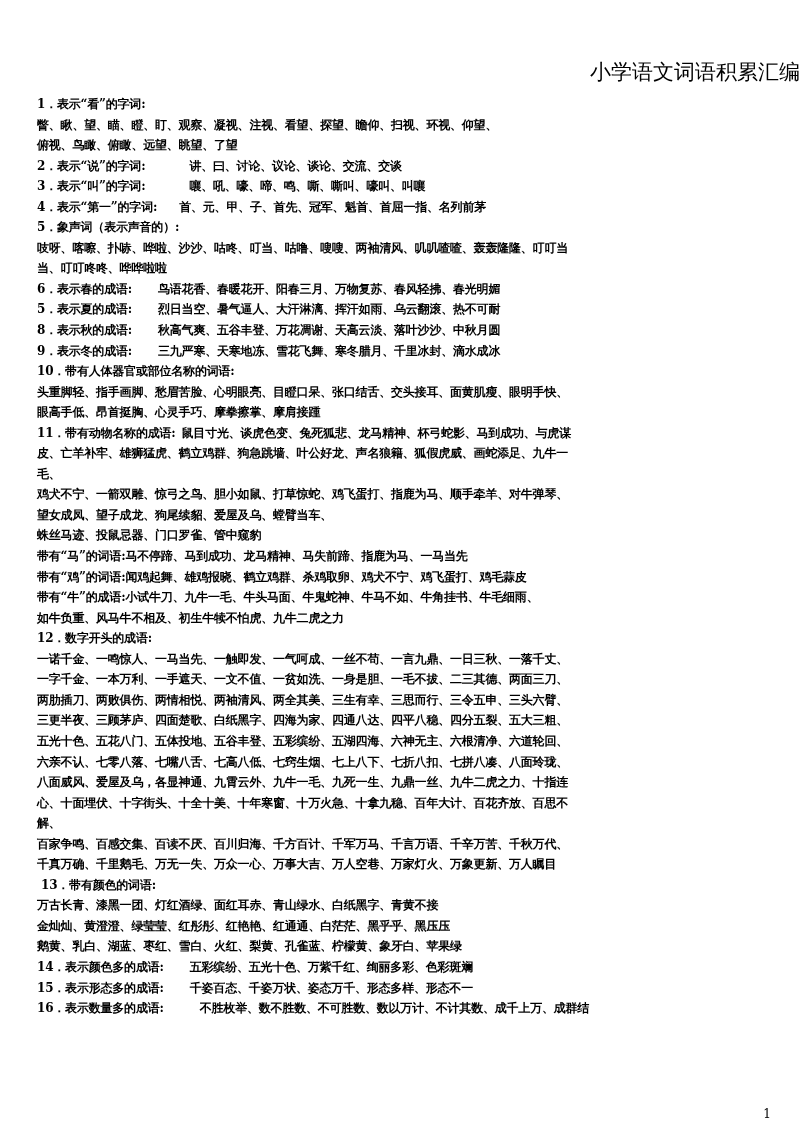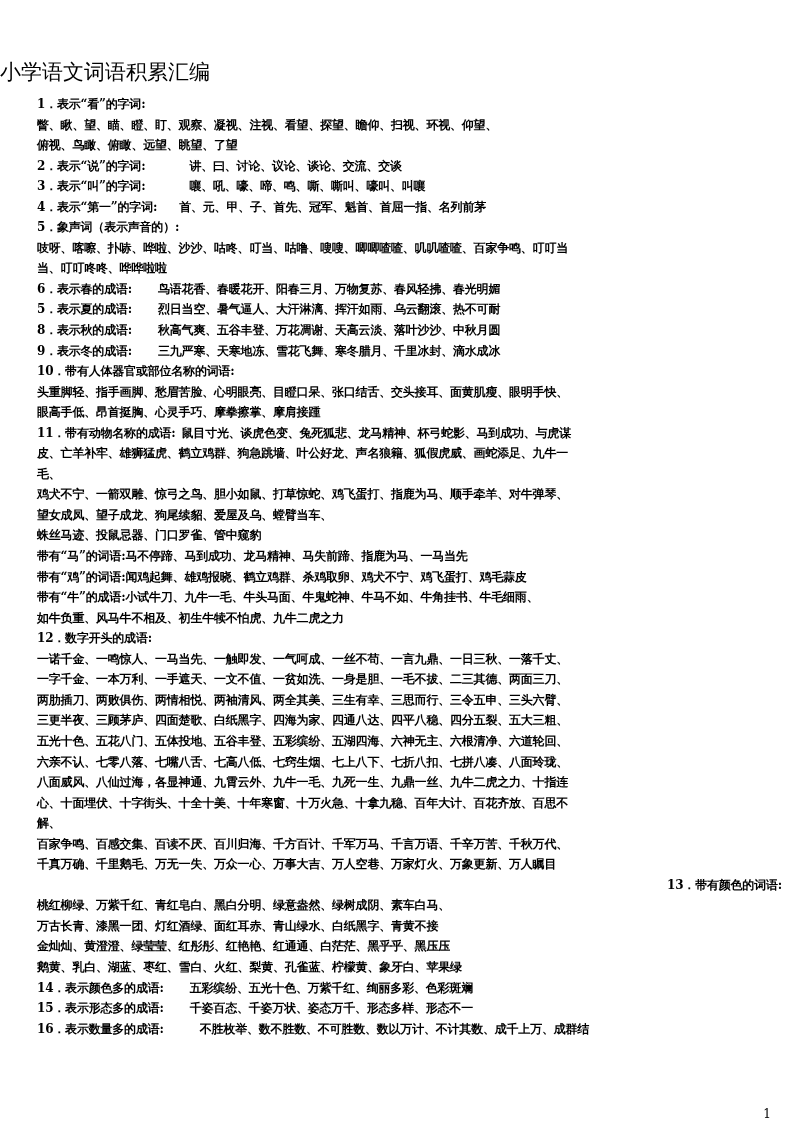--- a/index.html
+++ b/index.html
@@ -1,47 +1,47 @@
 <!DOCTYPE html>
 <html><head>
 <meta charset="utf-8">
 <style>
   html, body { margin: 0; padding: 0; background: #ffffff; }
   body { width: 800px; height: 1131px; position: relative; overflow: hidden;
          font-family: "DejaVu Serif", "Liberation Serif", serif; color: #000; }
   .page { position: absolute; left: 0; top: 0; width: 800px; height: 1131px; }
-  .title { position: absolute; top: 58px; left: 0; width: 800px; text-align: left;
+  .title { position: absolute; top: 58px; left: 0; width: 800px; text-align: right;
            font-size: 21px; font-weight: normal; letter-spacing: 0px; }
   .content { position: absolute; left: 37px; top: 94px; width: 745px; }
   .line { font-size: 12px; line-height: 20.55px; height: 20.55px; white-space: nowrap;
           font-weight: bold; letter-spacing: -0.2px; }
   .line .lbl { display: inline-block; }
   .gap1 { display: inline-block; width: 44px; }
   .gap2 { display: inline-block; width: 22px; }
   .gap3 { display: inline-block; width: 6px; }
   .gap4 { display: inline-block; width: 26px; }
   .gap5 { display: inline-block; width: 36px; }
-  .indent { padding-left: 4px; text-align: right; }
+  .indent { padding-left: 4px; }
   .pagenum { position: absolute; right: 29px; top: 1107px; font-size: 12px; font-weight: normal; }
 </style>
 </head>
 <body>
 
 <div class="page">
   <div class="title">小学语文词语积累汇编</div>
 
   <div class="content">
     <div class="line"><span class="lbl">1．表示“看”的字词:</span></div>
     <div class="line">瞥、瞅、望、瞄、瞪、盯、观察、凝视、注视、看望、探望、瞻仰、扫视、环视、仰望、</div>
     <div class="line">俯视、鸟瞰、俯瞰、远望、眺望、了望</div>
     <div class="line"><span class="lbl">2．表示“说”的字词:</span><span class="gap1"></span><span>讲、曰、讨论、议论、谈论、交流、交谈</span></div>
     <div class="line"><span class="lbl">3．表示“叫”的字词:</span><span class="gap1"></span><span>嚷、吼、嚎、啼、鸣、嘶、嘶叫、嚎叫、叫嚷</span></div>
     <div class="line"><span class="lbl">4．表示“第一”的字词:</span><span class="gap2"></span><span>首、元、甲、子、首先、冠军、魁首、首屈一指、名列前茅</span></div>
     <div class="line"><span class="lbl">5．象声词（表示声音的）:</span></div>
-    <div class="line">吱呀、喀嚓、扑哧、哗啦、沙沙、咕咚、叮当、咕噜、嗖嗖、唧唧喳喳、叽叽喳喳、百家争鸣、叮叮当</div>
+    <div class="line">吱呀、喀嚓、扑哧、哗啦、沙沙、咕咚、叮当、咕噜、嗖嗖、两袖清风、叽叽喳喳、轰轰隆隆、叮叮当</div>
     <div class="line">当、叮叮咚咚、哗哗啦啦</div>
     <div class="line"><span class="lbl">6．表示春的成语:</span><span class="gap4"></span><span>鸟语花香、春暖花开、阳春三月、万物复苏、春风轻拂、春光明媚</span></div>
     <div class="line"><span class="lbl">5．表示夏的成语:</span><span class="gap4"></span><span>烈日当空、暑气逼人、大汗淋漓、挥汗如雨、乌云翻滚、热不可耐</span></div>
     <div class="line"><span class="lbl">8．表示秋的成语:</span><span class="gap4"></span><span>秋高气爽、五谷丰登、万花凋谢、天高云淡、落叶沙沙、中秋月圆</span></div>
     <div class="line"><span class="lbl">9．表示冬的成语:</span><span class="gap4"></span><span>三九严寒、天寒地冻、雪花飞舞、寒冬腊月、千里冰封、滴水成冰</span></div>
     <div class="line"><span class="lbl">10．带有人体器官或部位名称的词语:</span></div>
     <div class="line">头重脚轻、指手画脚、愁眉苦脸、心明眼亮、目瞪口呆、张口结舌、交头接耳、面黄肌瘦、眼明手快、</div>
     <div class="line">眼高手低、昂首挺胸、心灵手巧、摩拳擦掌、摩肩接踵</div>
     <div class="line"><span class="lbl">11．带有动物名称的成语:</span><span class="gap3"></span><span>鼠目寸光、谈虎色变、兔死狐悲、龙马精神、杯弓蛇影、马到成功、与虎谋</span></div>
     <div class="line">皮、亡羊补牢、雄狮猛虎、鹤立鸡群、狗急跳墙、叶公好龙、声名狼籍、狐假虎威、画蛇添足、九牛一</div>
@@ -53,27 +53,26 @@
     <div class="line"><span class="lbl">带有“鸡”的词语:</span><span>闻鸡起舞、雄鸡报晓、鹤立鸡群、杀鸡取卵、鸡犬不宁、鸡飞蛋打、鸡毛蒜皮</span></div>
     <div class="line"><span class="lbl">带有“牛”的成语:</span><span>小试牛刀、九牛一毛、牛头马面、牛鬼蛇神、牛马不如、牛角挂书、牛毛细雨、</span></div>
     <div class="line">如牛负重、风马牛不相及、初生牛犊不怕虎、九牛二虎之力</div>
     <div class="line"><span class="lbl">12．数字开头的成语:</span></div>
     <div class="line">一诺千金、一鸣惊人、一马当先、一触即发、一气呵成、一丝不苟、一言九鼎、一日三秋、一落千丈、</div>
     <div class="line">一字千金、一本万利、一手遮天、一文不值、一贫如洗、一身是胆、一毛不拔、二三其德、两面三刀、</div>
     <div class="line">两肋插刀、两败俱伤、两情相悦、两袖清风、两全其美、三生有幸、三思而行、三令五申、三头六臂、</div>
     <div class="line">三更半夜、三顾茅庐、四面楚歌、白纸黑字、四海为家、四通八达、四平八稳、四分五裂、五大三粗、</div>
     <div class="line">五光十色、五花八门、五体投地、五谷丰登、五彩缤纷、五湖四海、六神无主、六根清净、六道轮回、</div>
     <div class="line">六亲不认、七零八落、七嘴八舌、七高八低、七窍生烟、七上八下、七折八扣、七拼八凑、八面玲珑、</div>
-    <div class="line">八面威风、八仙过海，各显神通、九霄云外、九牛一毛、九死一生、九鼎一丝、九牛二虎之力、十指连</div>
+    <div class="line">八面威风、爱屋及乌，各显神通、九霄云外、九牛一毛、九死一生、九鼎一丝、九牛二虎之力、十指连</div>
     <div class="line">心、十面埋伏、十字街头、十全十美、十年寒窗、十万火急、十拿九稳、百年大计、百花齐放、百思不</div>
     <div class="line">解、</div>
     <div class="line">百家争鸣、百感交集、百读不厌、百川归海、千方百计、千军万马、千言万语、千辛万苦、千秋万代、</div>
     <div class="line">千真万确、千里鹅毛、万无一失、万众一心、万事大吉、万人空巷、万家灯火、万象更新、万人瞩目</div>
     <div class="line indent"><span class="lbl"> 13．带有颜色的词语:</span></div>
-    <div class="line">桃红柳绿、万紫千红、青红皂白、黑白分明、绿意盎然、绿树成阴、素车白马、</div>
     <div class="line">万古长青、漆黑一团、灯红酒绿、面红耳赤、青山绿水、白纸黑字、青黄不接</div>
     <div class="line">金灿灿、黄澄澄、绿莹莹、红彤彤、红艳艳、红通通、白茫茫、黑乎乎、黑压压</div>
     <div class="line">鹅黄、乳白、湖蓝、枣红、雪白、火红、梨黄、孔雀蓝、柠檬黄、象牙白、苹果绿</div>
     <div class="line"><span class="lbl">14．表示颜色多的成语:</span><span class="gap4"></span><span>五彩缤纷、五光十色、万紫千红、绚丽多彩、色彩斑斓</span></div>
     <div class="line"><span class="lbl">15．表示形态多的成语:</span><span class="gap4"></span><span>千姿百态、千姿万状、姿态万千、形态多样、形态不一</span></div>
     <div class="line"><span class="lbl">16．表示数量多的成语:</span><span class="gap5"></span><span>不胜枚举、数不胜数、不可胜数、数以万计、不计其数、成千上万、成群结</span></div>
   </div>
 
   <div class="pagenum">1</div>
 </div>

